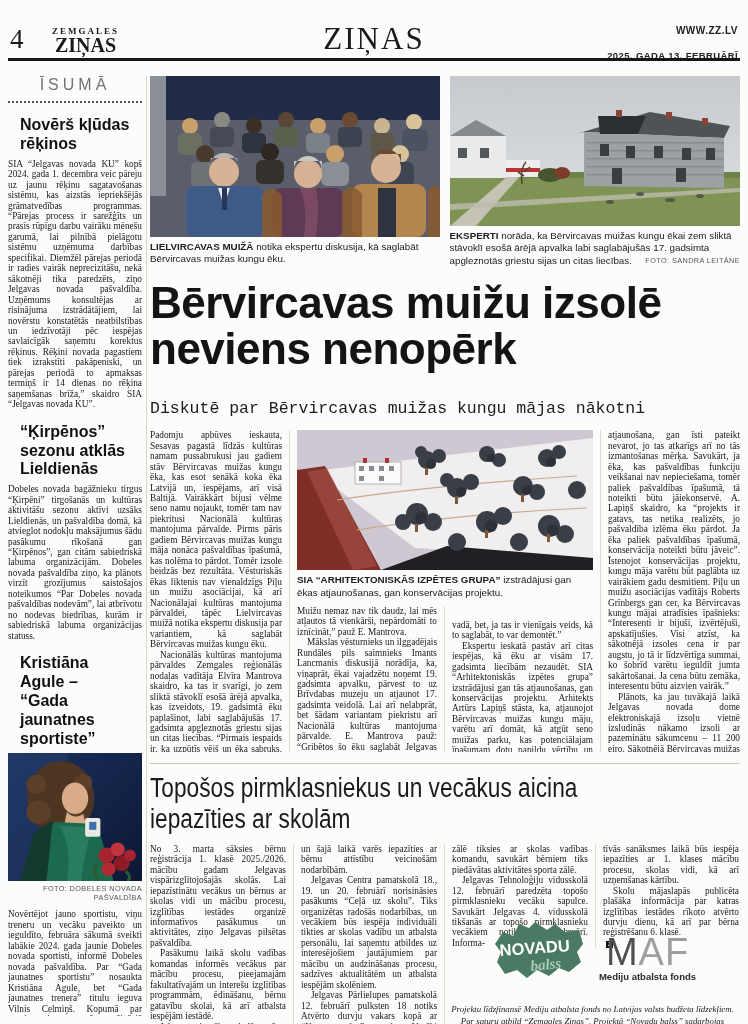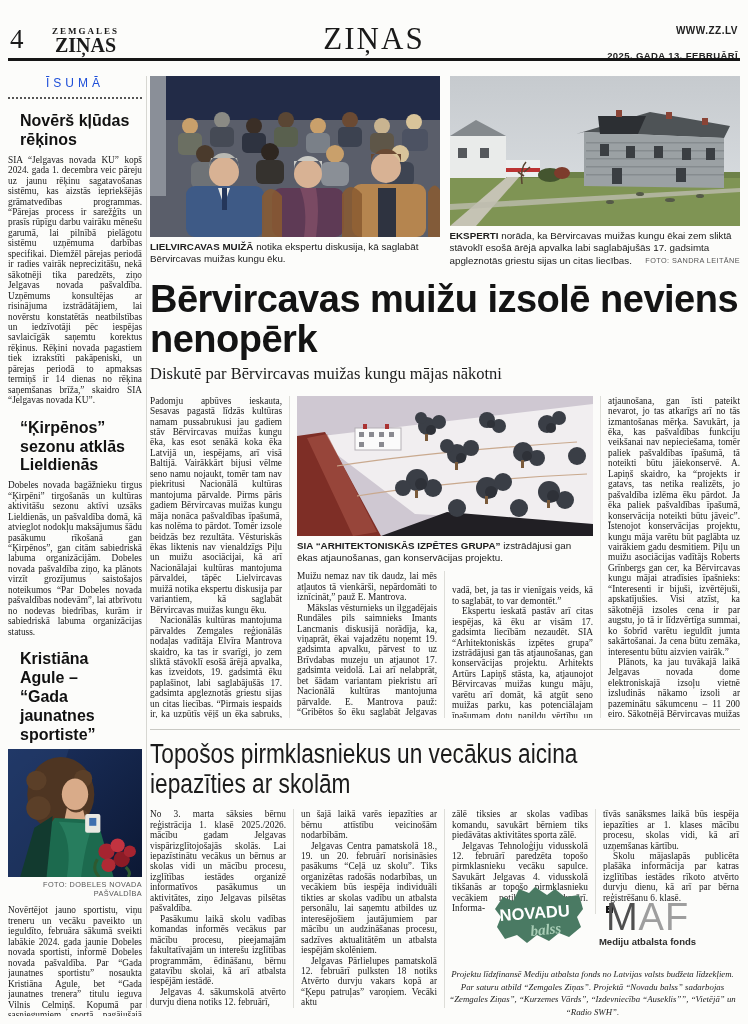--- a/index.html
+++ b/index.html
@@ -18,44 +18,44 @@
     font-size:31px; letter-spacing:2px; font-family:"Liberation Serif",serif; }
   .head-right { position:absolute; right:10px; top:25px; text-align:right;
     font-family:"Liberation Sans",sans-serif; color:#222; }
   .head-right .w { font-size:10px; font-weight:bold; letter-spacing:.5px; }
   .head-right .d { font-size:9.5px; font-weight:bold; letter-spacing:.4px; margin-top:14px; }
   .toprule { position:absolute; left:8px; right:8px; top:58px; height:3px; background:#161616; }
   .vline { position:absolute; width:1px; background:#d7d7d2; }
 
   
   .sidebar { position:absolute; left:8px; top:76px; width:134px; height:940px; overflow:hidden; }
-  .kicker { text-align:center; font-family:"Liberation Sans",sans-serif; font-size:12px;
-    letter-spacing:4px; color:#1d4ed8; padding-bottom:7px; border-bottom:2px dotted #555; }
+  .kicker { text-align:center; font-family:"Liberation Sans",sans-serif; font-size:16px;
+    letter-spacing:4px; color:#737373; padding-bottom:7px; border-bottom:2px dotted #555; }
   .sb-title { font-family:"Liberation Sans",sans-serif; font-weight:bold; font-size:16px;
     line-height:1.18; color:#111; margin:13px 12px 5px; }
   .body-txt { font-size:9.3px; line-height:10.45px; text-align:justify; color:#191919; }
   .body-txt p { margin:0; }
   .body-txt p.ind { text-indent:10px; }
   .sb-photo { width:134px; height:128px; margin-top:5px; display:block; }
   .sb-credit { font-family:"Liberation Sans",sans-serif; font-size:7.3px; letter-spacing:.4px;
     color:#555; text-align:right; margin:3px 0 7px; }
 
   
   .mainarea { position:absolute; left:150px; top:76px; width:590px; }
   .photos { display:flex; gap:9px; }
   .photos figure { width:290.5px; }
   .ph1 { width:290px; height:161px; display:block; }
   .ph2 { width:290px; height:150px; display:block; }
   .cap { font-family:"Liberation Sans",sans-serif; font-size:9.8px; line-height:12.3px;
     color:#202020; margin-top:4px; position:relative; }
   .cap b { font-weight:bold; }
   .cap .credit { position:absolute; right:0; bottom:0; font-size:7.3px; letter-spacing:.4px; color:#555; }
-  .headline { font-family:"Liberation Sans",sans-serif; font-weight:bold; font-size:38px;
+  .headline { font-family:"Liberation Sans",sans-serif; font-weight:bold; font-size:44px;
     line-height:1.05; letter-spacing:-.5px; color:#141414; margin-top:13px; }
-  .subhead { font-family:Liberation Serif, serif; font-size:16.5px; color:#1c1c1c; margin-top:4px; }
+  .subhead { font-family:Liberation Mono, monospace; font-size:16.5px; color:#1c1c1c; margin-top:27px; }
 
   .article-cols { display:flex; margin-top:12px; height:322px; overflow:hidden; align-items:stretch; }
   .acol1 { width:144px; padding-right:7px; border-right:1px solid #ddddd8; }
   .amid  { width:311px; padding:0 7px; border-right:1px solid #ddddd8; }
   .acol4 { width:143px; padding-left:7px; }
   .model-photo { width:296px; height:140px; display:block; }
   .midcols { display:flex; margin-top:7px; }
   .midcols .mc { width:148px; }
   .midcols .mc1 { padding-right:7px; border-right:1px solid #ddddd8; }
   .midcols .mc2 { padding-left:7px;margin-top:14px; }

